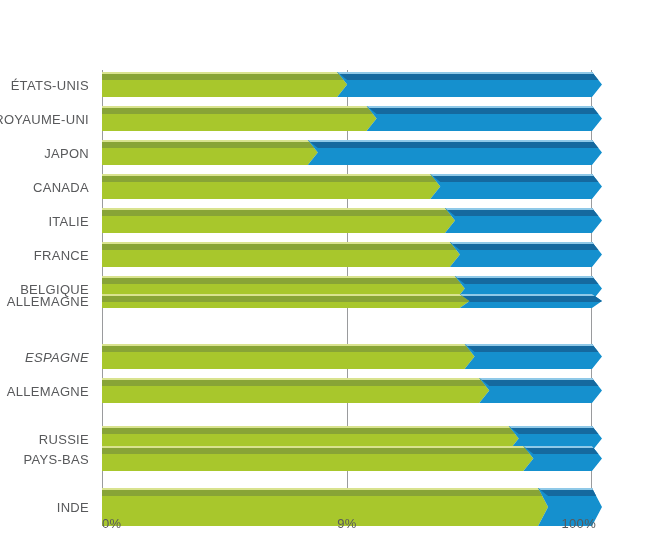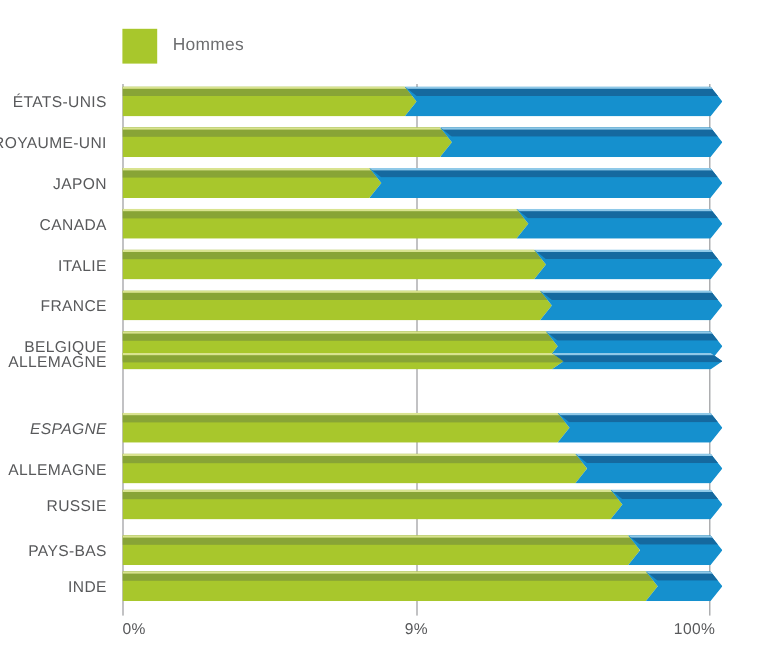--- a/index.html
+++ b/index.html
@@ -141,24 +141,20 @@
     white-space: nowrap;
     font-family: "Liberation Sans", sans-serif;
   }
 </style>
 </head>
 <body>
 
 <div id="chart-root">
 
   <div class="legend" id="legend">
-      <div class="legend-entry">
-        <span class="legend-swatch" style="background: rgb(168, 199, 44);"></span>
-        <span class="legend-label">Hommes</span>
-      </div>
     </div>
 
   <div class="plot">
     <div class="gridlines" id="gridlines">
         <div class="gridline" style="left: 0%;"></div>
         <div class="gridline" style="left: 50%;"></div>
         <div class="gridline" style="left: calc(100% - 1px);"></div>
       </div>
     <div class="rows" id="rows">
         <div class="row" style="top: 2px; height: 25px;">
@@ -304,21 +300,21 @@
                 <div class="band" style="background: rgb(136, 164, 54); border-top: 2px solid rgb(217, 227, 143); box-sizing: border-box;"></div>
               </div>
             </div>
             <div class="seg seg-women" style="left: 77%; width: calc(23% + 10px);">
               <div class="fill" style="background: rgb(21, 144, 206); clip-path: polygon(0px 0px, calc(100% - 10px) 0px, 100% 50%, calc(100% - 10px) 100%, 0px 100%, 10px 50%);">
                 <div class="band" style="background: rgb(21, 105, 159); border-top: 2px solid rgb(143, 201, 232); box-sizing: border-box; clip-path: polygon(0px 0px, 100% 0px, 100% 100%, 10px 100%);"></div>
               </div>
             </div>
           </div>
         </div>
-        <div class="row" style="top: 338px; height: 25px; text-align: center;">
+        <div class="row" style="top: 356px; height: 25px; text-align: center;">
           <div class="row-label">RUSSIE</div>
           <div class="bar-wrap">
             <div class="seg seg-men" style="left: 0%; width: calc(83% + 10px);">
               <div class="fill" style="background: rgb(168, 199, 44); clip-path: polygon(0px 0px, calc(100% - 10px) 0px, 100% 50%, calc(100% - 10px) 100%, 0px 100%);">
                 <div class="band" style="background: rgb(136, 164, 54); border-top: 2px solid rgb(217, 227, 143); box-sizing: border-box;"></div>
               </div>
             </div>
             <div class="seg seg-women" style="left: 83%; width: calc(17% + 10px);">
               <div class="fill" style="background: rgb(21, 144, 206); clip-path: polygon(0px 0px, calc(100% - 10px) 0px, 100% 50%, calc(100% - 10px) 100%, 0px 100%, 10px 50%);">
                 <div class="band" style="background: rgb(21, 105, 159); border-top: 2px solid rgb(143, 201, 232); box-sizing: border-box; clip-path: polygon(0px 0px, 100% 0px, 100% 100%, 10px 100%);"></div>
@@ -334,21 +330,21 @@
                 <div class="band" style="background: rgb(136, 164, 54); border-top: 2px solid rgb(217, 227, 143); box-sizing: border-box;"></div>
               </div>
             </div>
             <div class="seg seg-women" style="left: 86%; width: calc(14% + 10px);">
               <div class="fill" style="background: rgb(21, 144, 206); clip-path: polygon(0px 0px, calc(100% - 10px) 0px, 100% 50%, calc(100% - 10px) 100%, 0px 100%, 10px 50%);">
                 <div class="band" style="background: rgb(21, 105, 159); border-top: 2px solid rgb(143, 201, 232); box-sizing: border-box; clip-path: polygon(0px 0px, 100% 0px, 100% 100%, 10px 100%);"></div>
               </div>
             </div>
           </div>
         </div>
-        <div class="row" style="top: 406px; height: 25px;">
+        <div class="row" style="top: 418px; height: 38px;">
           <div class="row-label">INDE</div>
           <div class="bar-wrap">
             <div class="seg seg-men" style="left: 0%; width: calc(89% + 10px);">
               <div class="fill" style="background: rgb(168, 199, 44); clip-path: polygon(0px 0px, calc(100% - 10px) 0px, 100% 50%, calc(100% - 10px) 100%, 0px 100%);">
                 <div class="band" style="background: rgb(136, 164, 54); border-top: 2px solid rgb(217, 227, 143); box-sizing: border-box;"></div>
               </div>
             </div>
             <div class="seg seg-women" style="left: 89%; width: calc(11% + 10px);">
               <div class="fill" style="background: rgb(21, 144, 206); clip-path: polygon(0px 0px, calc(100% - 10px) 0px, 100% 50%, calc(100% - 10px) 100%, 0px 100%, 10px 50%);">
                 <div class="band" style="background: rgb(21, 105, 159); border-top: 2px solid rgb(143, 201, 232); box-sizing: border-box; clip-path: polygon(0px 0px, 100% 0px, 100% 100%, 10px 100%);"></div>

